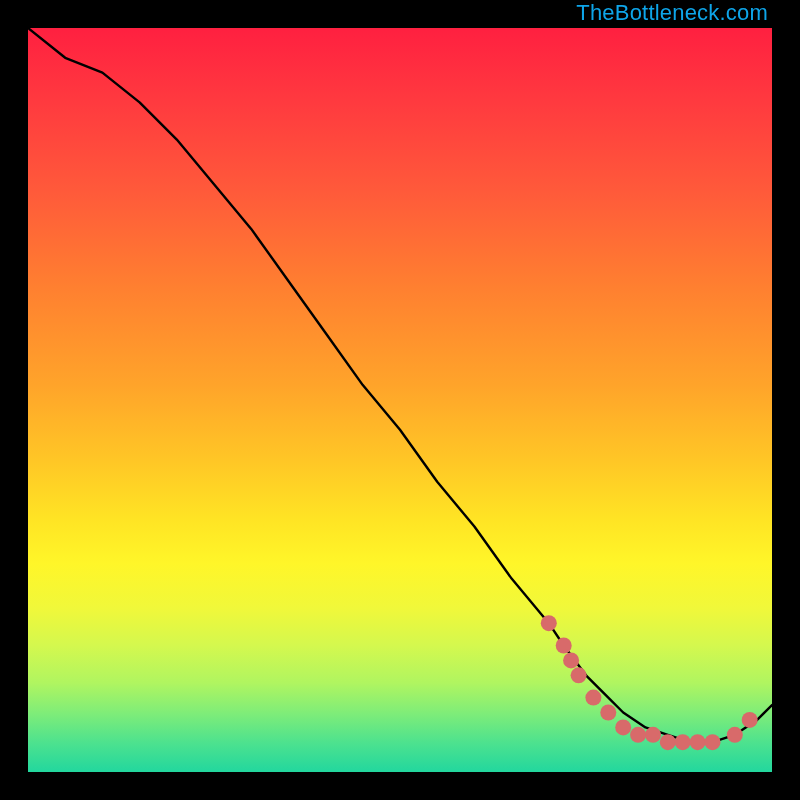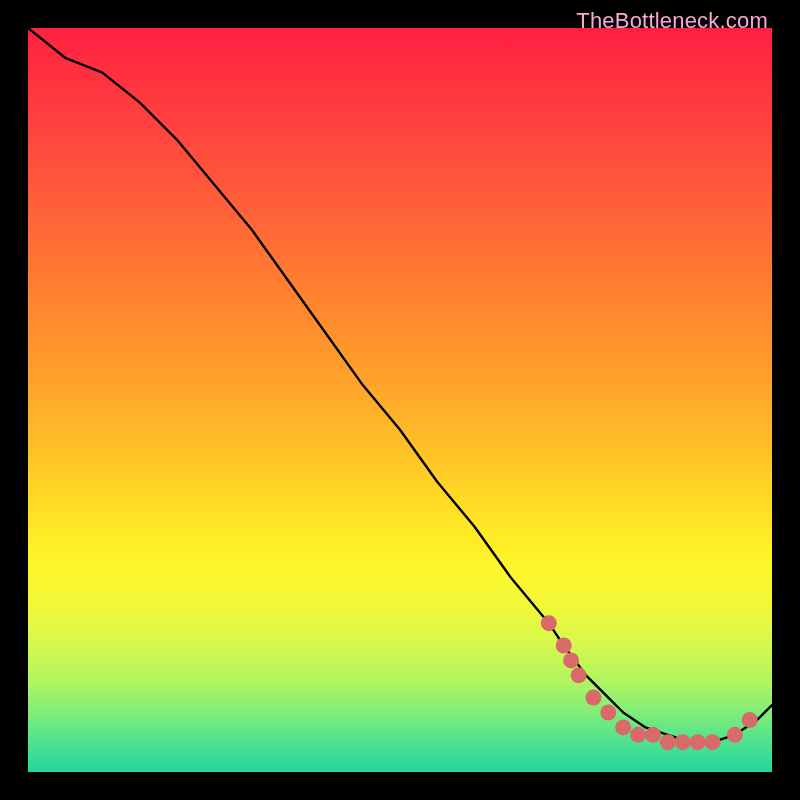--- a/index.html
+++ b/index.html
@@ -37,23 +37,23 @@
       #f0f83a 78%,
       #d4f84e 83%,
       #b0f560 88%,
       #80ed78 92%,
       #4ee28e 96%,
       #22d79e 100%
     );
   }
   .watermark {
     position: absolute;
-    top: 8px;
+    top: 0;
     right: 32px;
-    color: #f9a8d4;
+    color: #0ea5e9;
     font-size: 22px;
     letter-spacing: 0.2px;
     user-select: none;
   }
   svg.curve {
     position: absolute;
     left: 0;
     top: 0;
     width: 744px;
     height: 744px;

